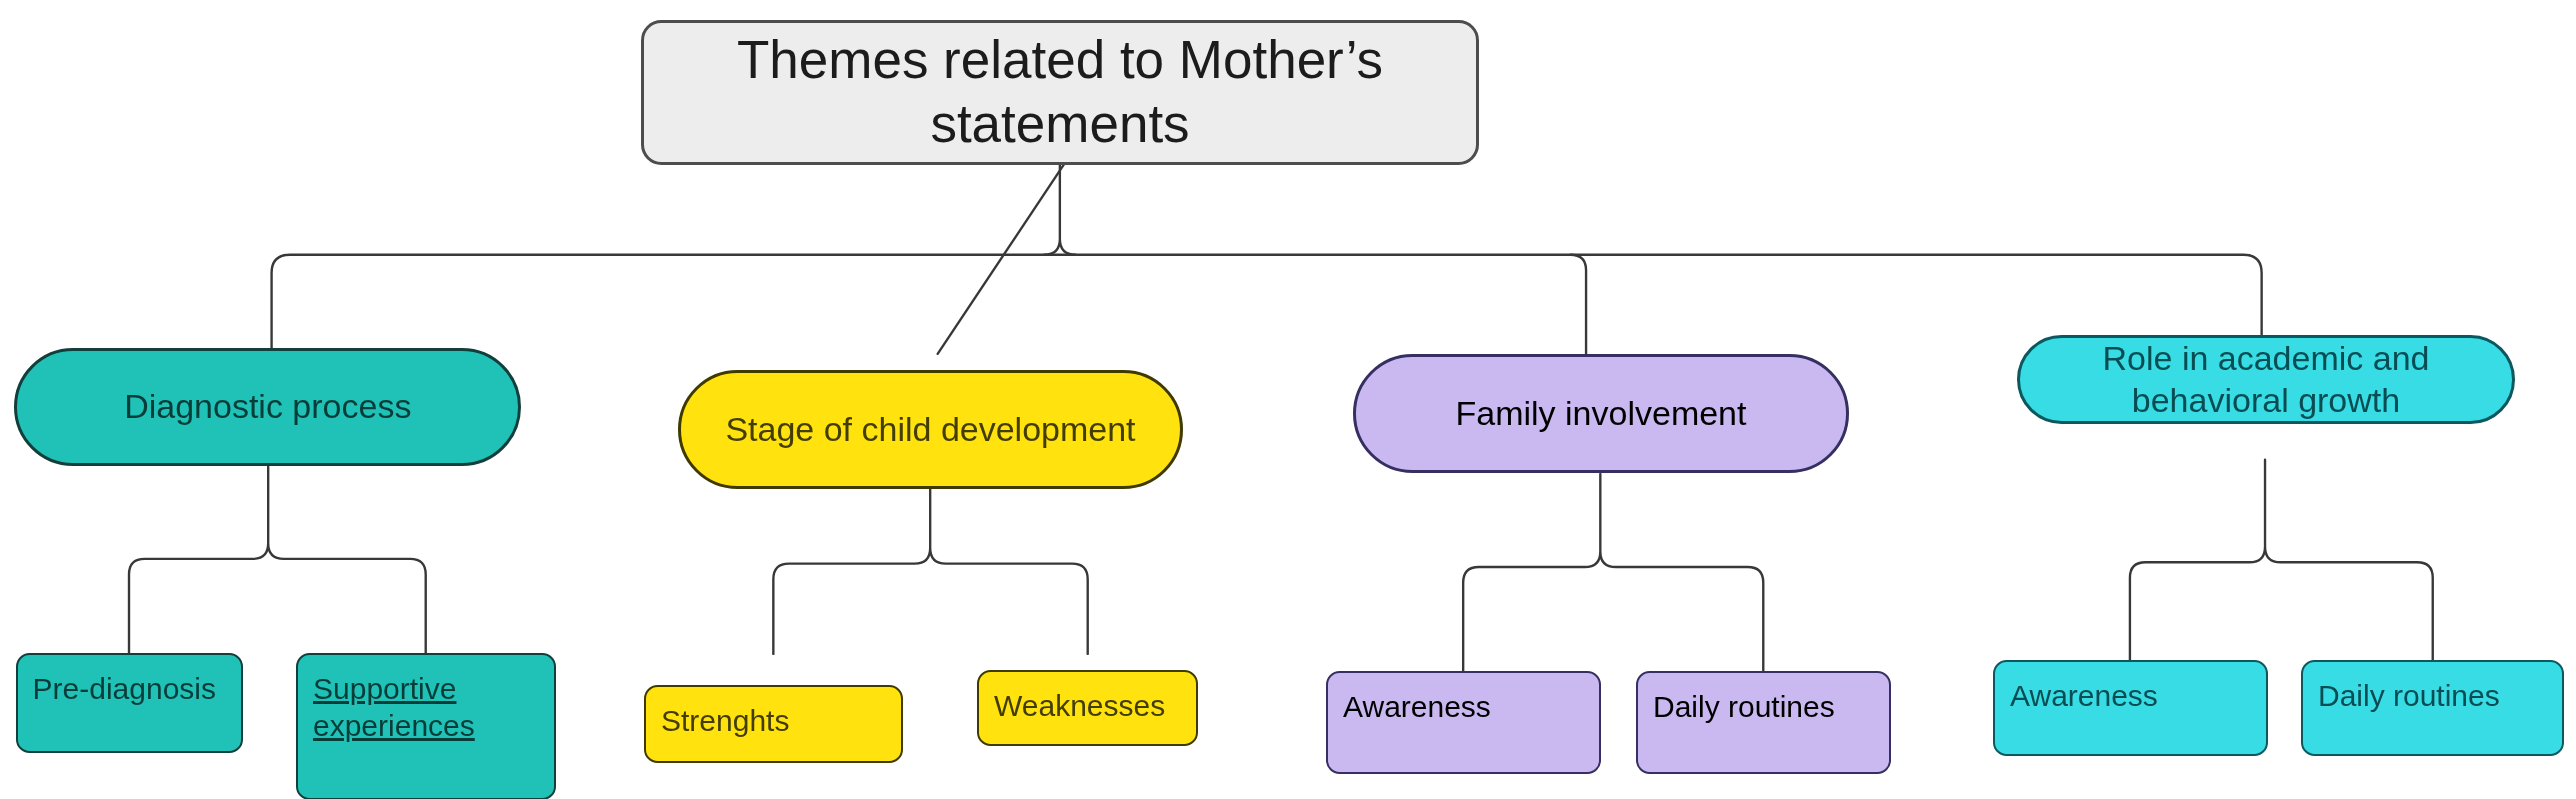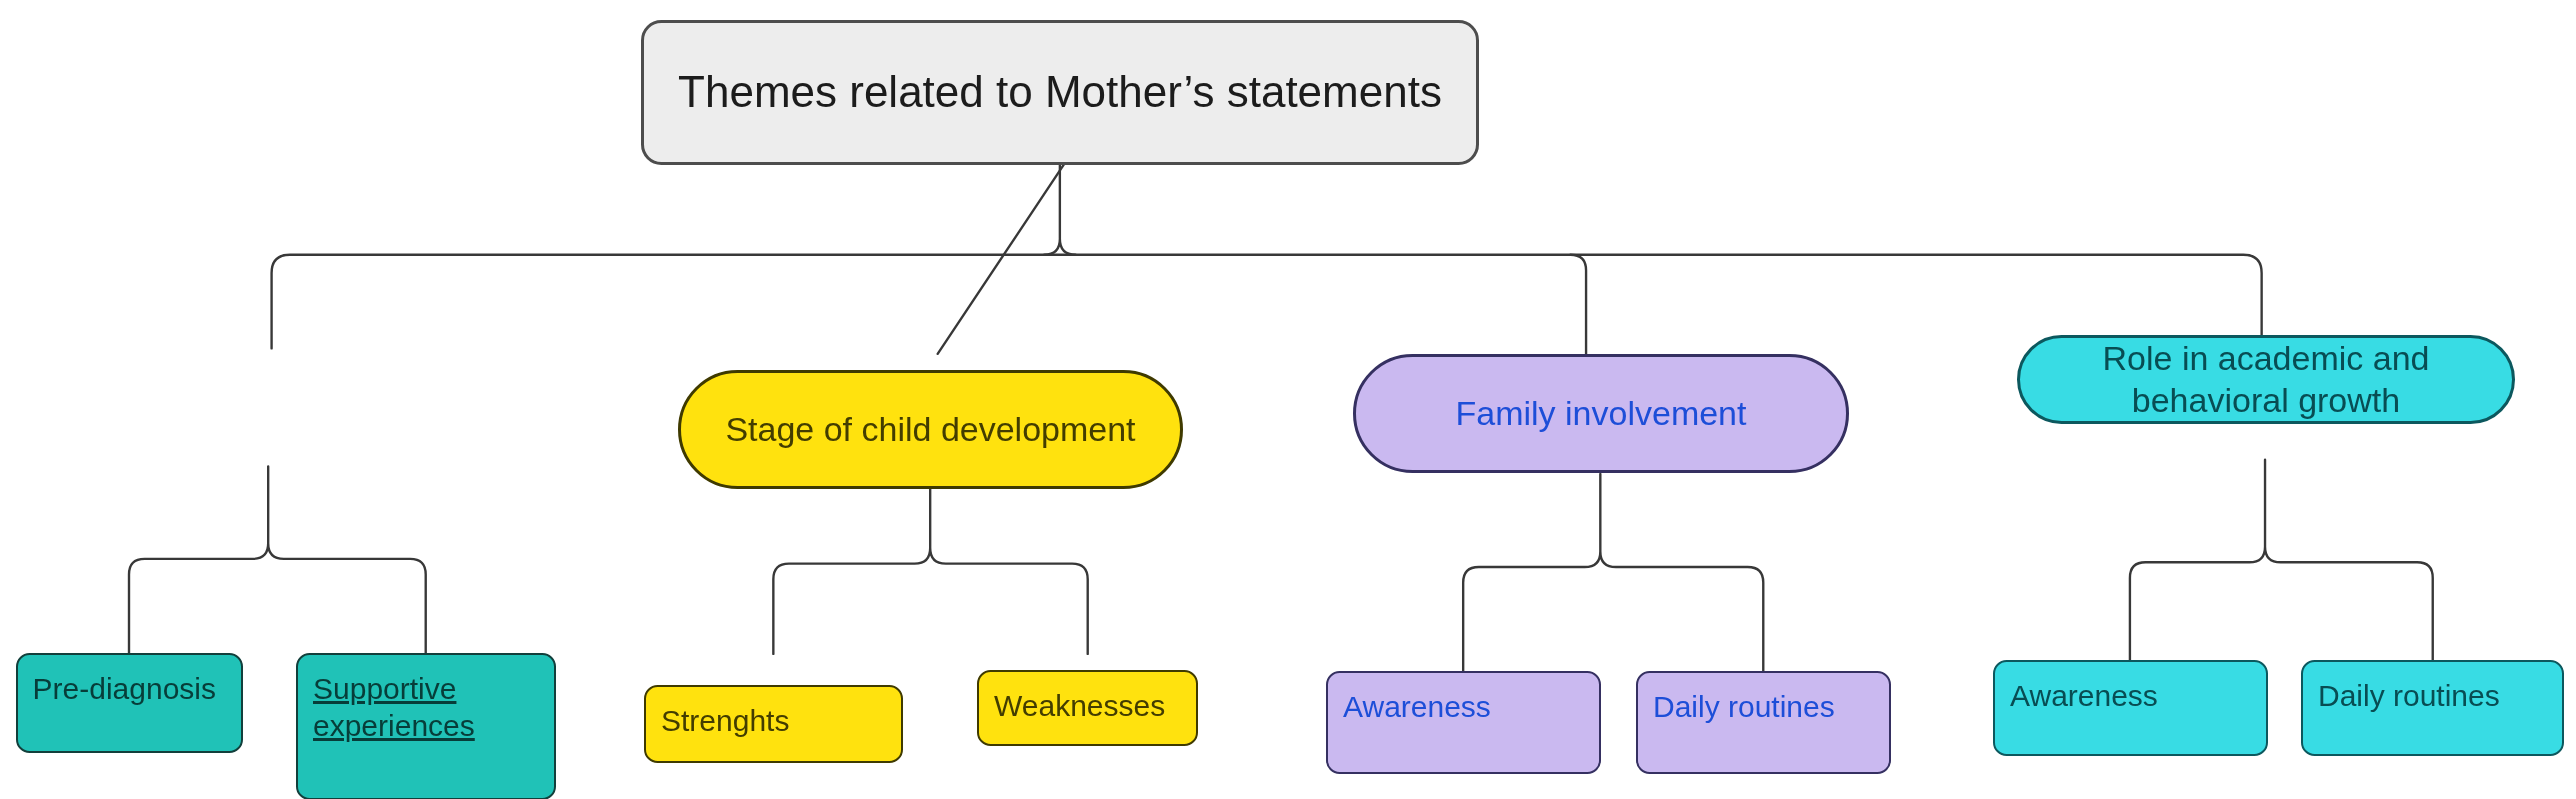--- a/index.html
+++ b/index.html
@@ -19,41 +19,41 @@
     align-items: center;
     justify-content: center;
     text-align: center;
     line-height: 1.22;
   }
   .root-node {
     background: #ededed;
     border: 3.4px solid #4d4d4d;
     border-radius: 20.4px;
     color: #1c1c1c;
-    font-size: 44px;
+    font-size: 53px;
   }
   .pill {
     border-radius: 61px;
     font-size: 34px;
     border-width: 3.4px;
     border-style: solid;
   }
   .child {
     border-radius: 13.6px;
     border-width: 2.7px;
     border-style: solid;
     font-size: 30px;
     align-items: flex-start;
     justify-content: flex-start;
     text-align: left;
     padding: 16.3px 15px;
   }
   .teal   { background: #20c2b7; border-color: #123f3b; color: #073d39; }
   .yellow { background: #ffe20e; border-color: #3f3a00; color: #433d00; margin-top: 16px; }
-  .purple { background: #cab9f0; border-color: #353061; color: #1d4ed8; }
+  .purple { background: #cab9f0; border-color: #353061; color: #000000; }
   .cyan   { background: #38dce4; border-color: #0c585e; color: #084d53; }
 
   
   #root-node        { left: 641px;  top: 19.7px;  width: 838px; height: 145px; }
   #branch-0         { left: 14.3px;   top: 348px; width: 507px;  height: 118px; }
   #branch-1         { left: 678px;  top: 354px; width: 505px;  height: 119px; }
   #branch-2         { left: 1353px; top: 354px; width: 496px;  height: 119px; }
   #branch-3         { left: 2017px; top: 335px; width: 498px;  height: 89px; padding: 0 41px; }
   #child-0-0        { left: 15.6px;   top: 653px; width: 227px;  height: 100px; }
   #child-0-1        { left: 296px;  top: 653px; width: 260px;  height: 147px; text-decoration: underline; }
@@ -89,20 +89,21 @@
       <path d="M2357 698 L2357 812 Q2357 835 2334 835 L2178 835 Q2155 835 2155 858 L2155 988
                M2357 812 Q2357 835 2380 835 L2574 835 Q2597 835 2597 858 L2597 988"></path>
 
       <path d="M3336 677 L3336 805 Q3336 828 3313 828 L3160 828 Q3137 828 3137 851 L3137 972
                M3336 805 Q3336 828 3359 828 L3560 828 Q3583 828 3583 851 L3583 972"></path>
     </g>
   </svg>
 
   <div id="root-node" class="node root-node">Themes related to Mother’s statements</div>
 
+  <div id="branch-0" class="node pill teal">Diagnostic process</div>
 
   <div id="branch-1" class="node pill yellow">Stage of child development</div>
 
   <div id="branch-2" class="node pill purple">Family involvement</div>
 
   <div id="branch-3" class="node pill cyan">Role in academic and behavioral growth</div>
 
   <div id="child-0-0" class="node child teal">Pre-diagnosis</div>
 
   <div id="child-0-1" class="node child teal">Supportive experiences</div>

